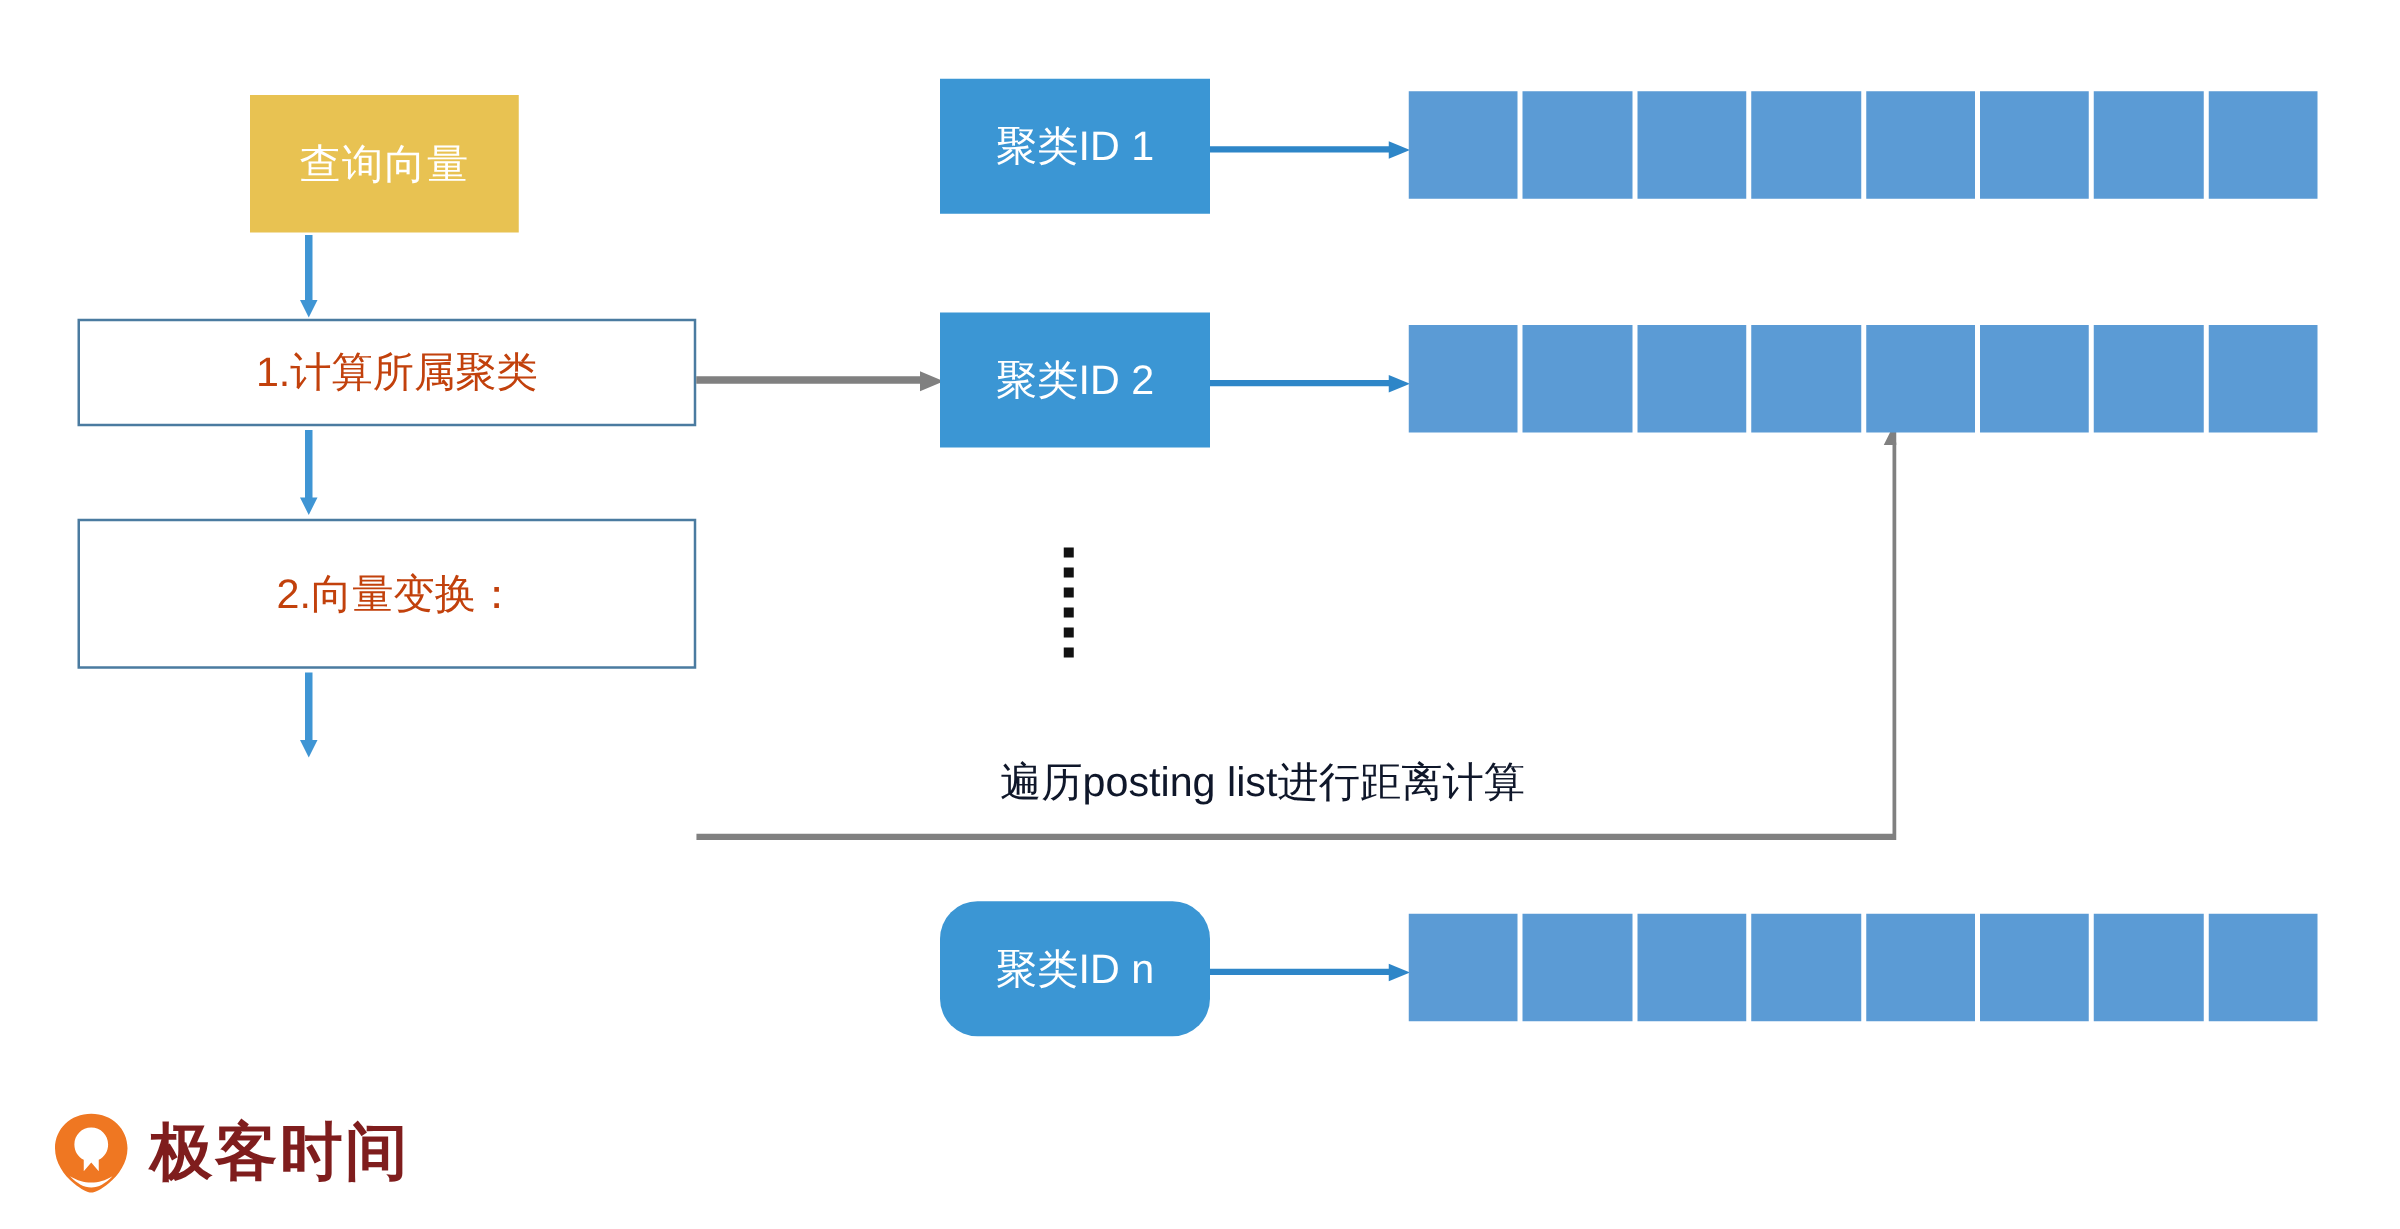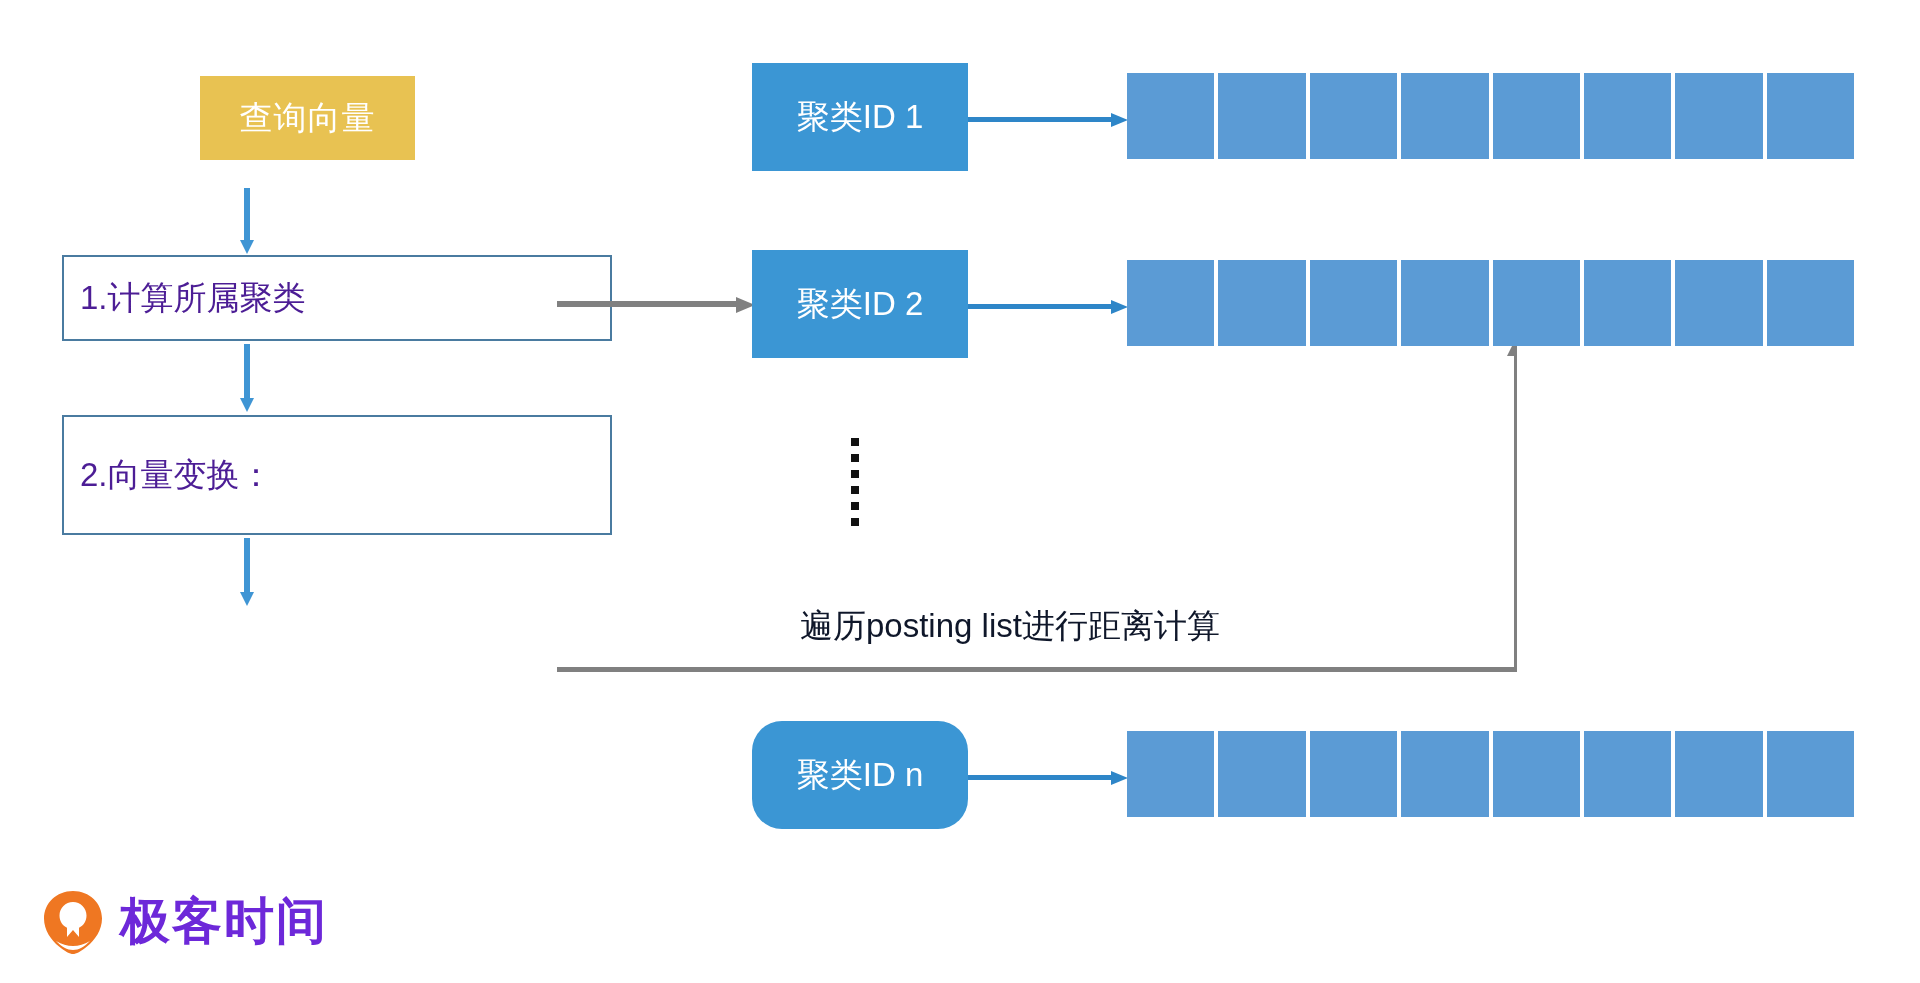--- a/index.html
+++ b/index.html
@@ -7,33 +7,33 @@
     width: 1920px; height: 983px;
     background: #ffffff;
     font-family: "Liberation Sans", "DejaVu Sans", sans-serif;
     overflow: hidden;
   }
   #canvas { position: relative; width: 1920px; height: 983px; }
 
   
   .query-box {
     position: absolute;
-    left: 200px; top: 76px; width: 215px; height: 84px;
+    left: 200px; top: 76px; width: 215px; height: 110px;
     background: #e8c252;
     display: flex; align-items: center; justify-content: center;
     color: #ffffff; font-size: 33px; letter-spacing: 1px;
   }
   .step-box {
     position: absolute;
-    left: 62px; width: 550px;
+    left: 62px; width: 495px;
     background: #ffffff;
     border: 2px solid #4a7ba0;
     display: flex; flex-direction: column; justify-content: center;
     padding-left: 16px;
-    color: #4c1d95; font-size: 33px; line-height: 1.28;
+    color: #c2410c; font-size: 33px; line-height: 1.28; text-align: center;
   }
   .step-1 { top: 255px; height: 86px; }
   .step-2 { top: 415px; height: 120px; gap: 12px; }
   .step-3 { top: 608px; height: 126px; }
   .indent { padding-left: 28px; }
 
   
   .v-arrow { position: absolute; width: 14px; }
   .v-arrow .shaft {
     position: absolute; left: 4px; top: 0; width: 6px; height: calc(100% - 13px);
@@ -100,21 +100,21 @@
 
   
   .traverse-label {
     position: absolute; left: 800px; top: 604px;
     font-size: 33px; color: #0f172a; white-space: nowrap;
   }
 
   
   .logo { position: absolute; left: 42px; top: 888px; display: flex; align-items: center; gap: 16px; }
   .logo-mark { width: 62px; height: 66px; }
-  .logo-text { font-size: 50px; font-weight: bold; color: #6d28d9; letter-spacing: 2px; }
+  .logo-text { font-size: 50px; font-weight: bold; color: #7f1d1d; letter-spacing: 2px; }
 </style>
 </head>
 <body>
 
 <div id="canvas">
 
   <div class="query-box">
     <span>查询向量</span>
   </div>
 

